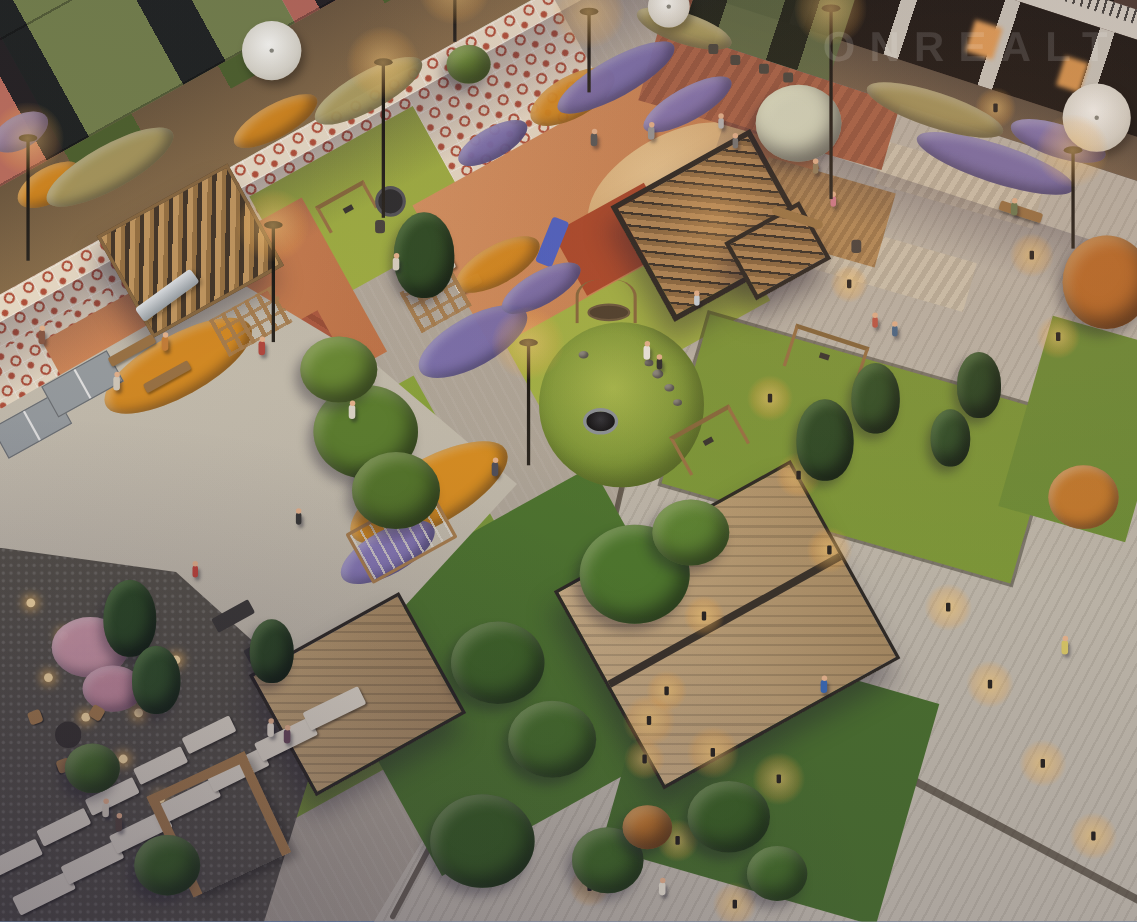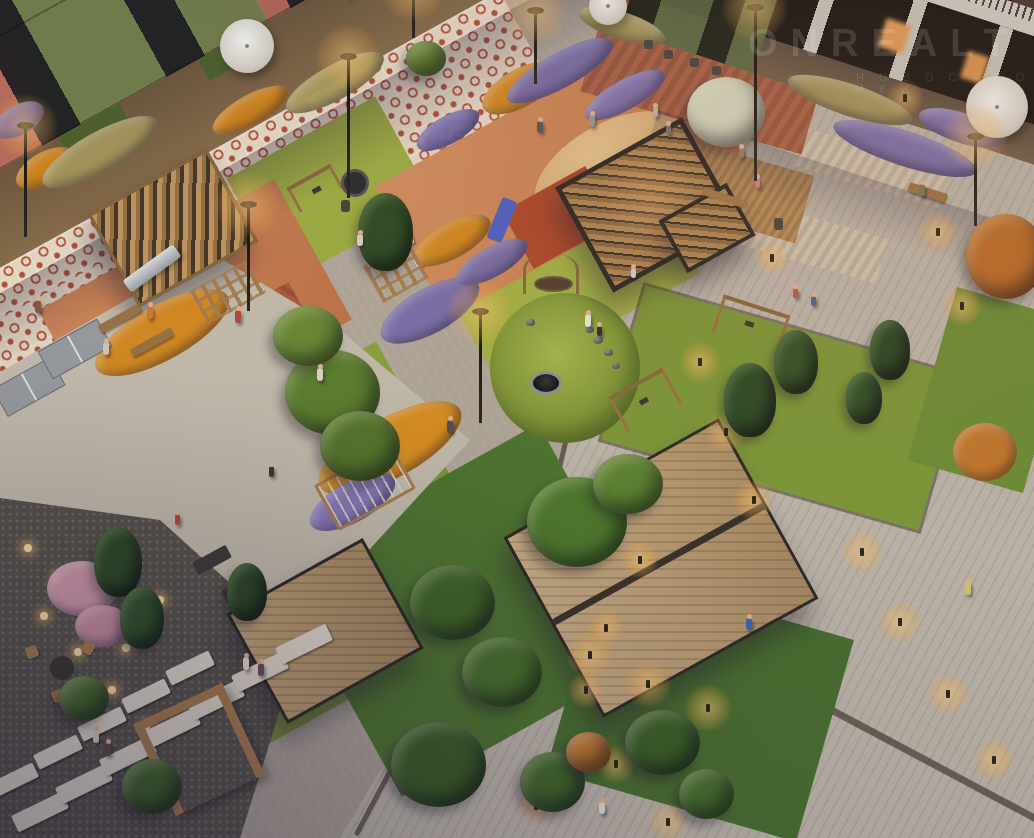--- a/index.html
+++ b/index.html
@@ -434,16 +434,15 @@
       <div class="sprite lamp" style="left: 753.5px; top: 9px; width: 3px; height: 172px;"></div>
       <div class="sprite lamp" style="left: 478.5px; top: 313px; width: 3px; height: 110px;"></div>
       <div class="sprite lamp" style="left: 23.5px; top: 127px; width: 3px; height: 110px;"></div>
       <div class="sprite lamp" style="left: 973.5px; top: 138px; width: 3px; height: 88px;"></div>
       <div class="sprite lamp" style="left: 411.5px; top: -10px; width: 3px; height: 48px;"></div>
       <div class="sprite lamp" style="left: 246.5px; top: 205.5px; width: 3px; height: 105px;"></div>
     </div>
 
   <div class="z watermark">
     <span class="wm1">ONREALT</span>
-    <span class="wm2">Н О В О С Т Р О Й К И</span>
   </div>
   <div class="z dusk"></div>
 </div>
 
 </body></html>

